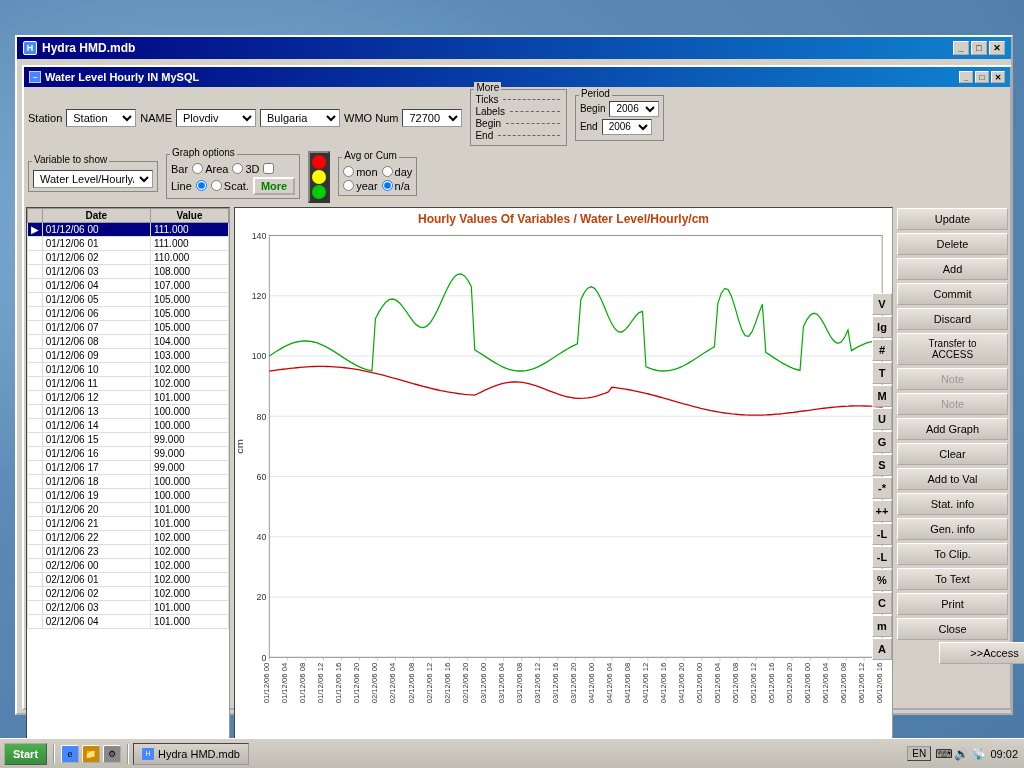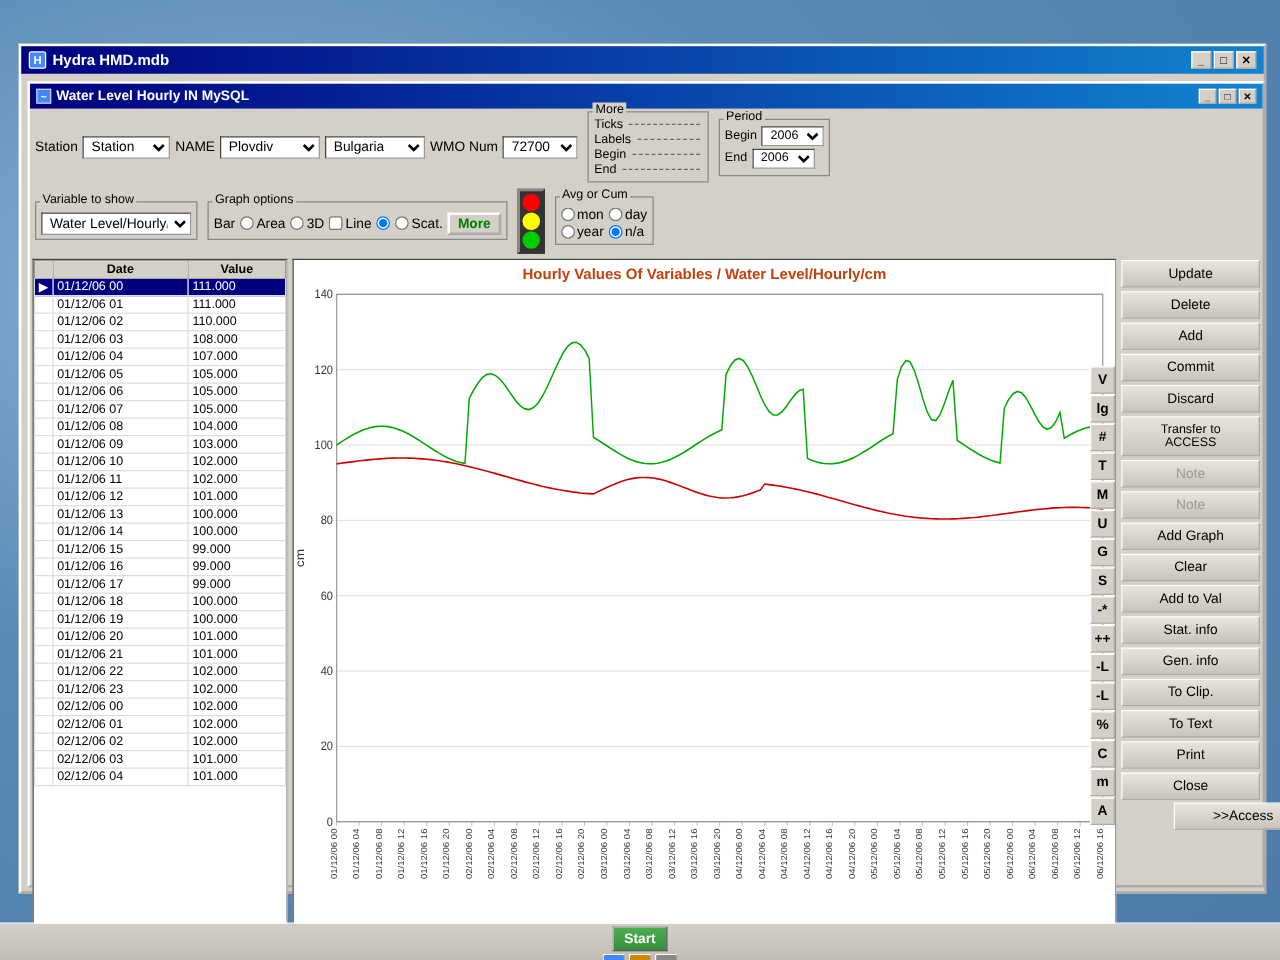--- a/index.html
+++ b/index.html
@@ -18,21 +18,20 @@
       position: absolute;
       bottom: 0;
       left: 0;
       width: 1024px;
       height: 30px;
       background: linear-gradient(to bottom, #d4d0c8, #c0bdb5);
       border-top: 1px solid #fff;
       display: flex;
       align-items: center;
       z-index: 100;
-      flex-direction: column;
     }
     .start-btn {
       display: flex;
       align-items: center;
       gap: 3px;
       background: linear-gradient(to bottom, #4caf50, #388e3c);
       color: white;
       font-weight: bold;
       font-size: 11px;
       padding: 3px 8px;
@@ -473,21 +472,21 @@
 
         <div style="position:relative; border:1px solid #888; padding:8px 4px 3px 4px;">
           <span style="position:absolute;top:-8px;left:3px;background:#d4d0c8;font-size:10px;padding:0 2px;">Variable to show</span>
           <select style="width:120px;">
             <option>Water Level/Hourly/c</option>
           </select>
         </div>
 
         <div style="position:relative; border:1px solid #888; padding:8px 4px 3px 4px; margin-left:4px;">
           <span style="position:absolute;top:-8px;left:3px;background:#d4d0c8;font-size:10px;padding:0 2px;">Graph options</span>
-          <div style="display:flex;flex-direction:row;gap:2px;">
+          <div style="display:flex;flex-direction:column;gap:2px;">
             <div style="display:flex;align-items:center;gap:4px;">
               <span class="label-text">Bar</span>
               <label class="radio-item">
                   <input type="radio" name="graphtype" style=""> 
                   <span>Area</span>
                 </label>
               <label class="radio-item">
                   <input type="radio" name="graphtype" style=""> 
                   <span>3D</span>
                 </label>

